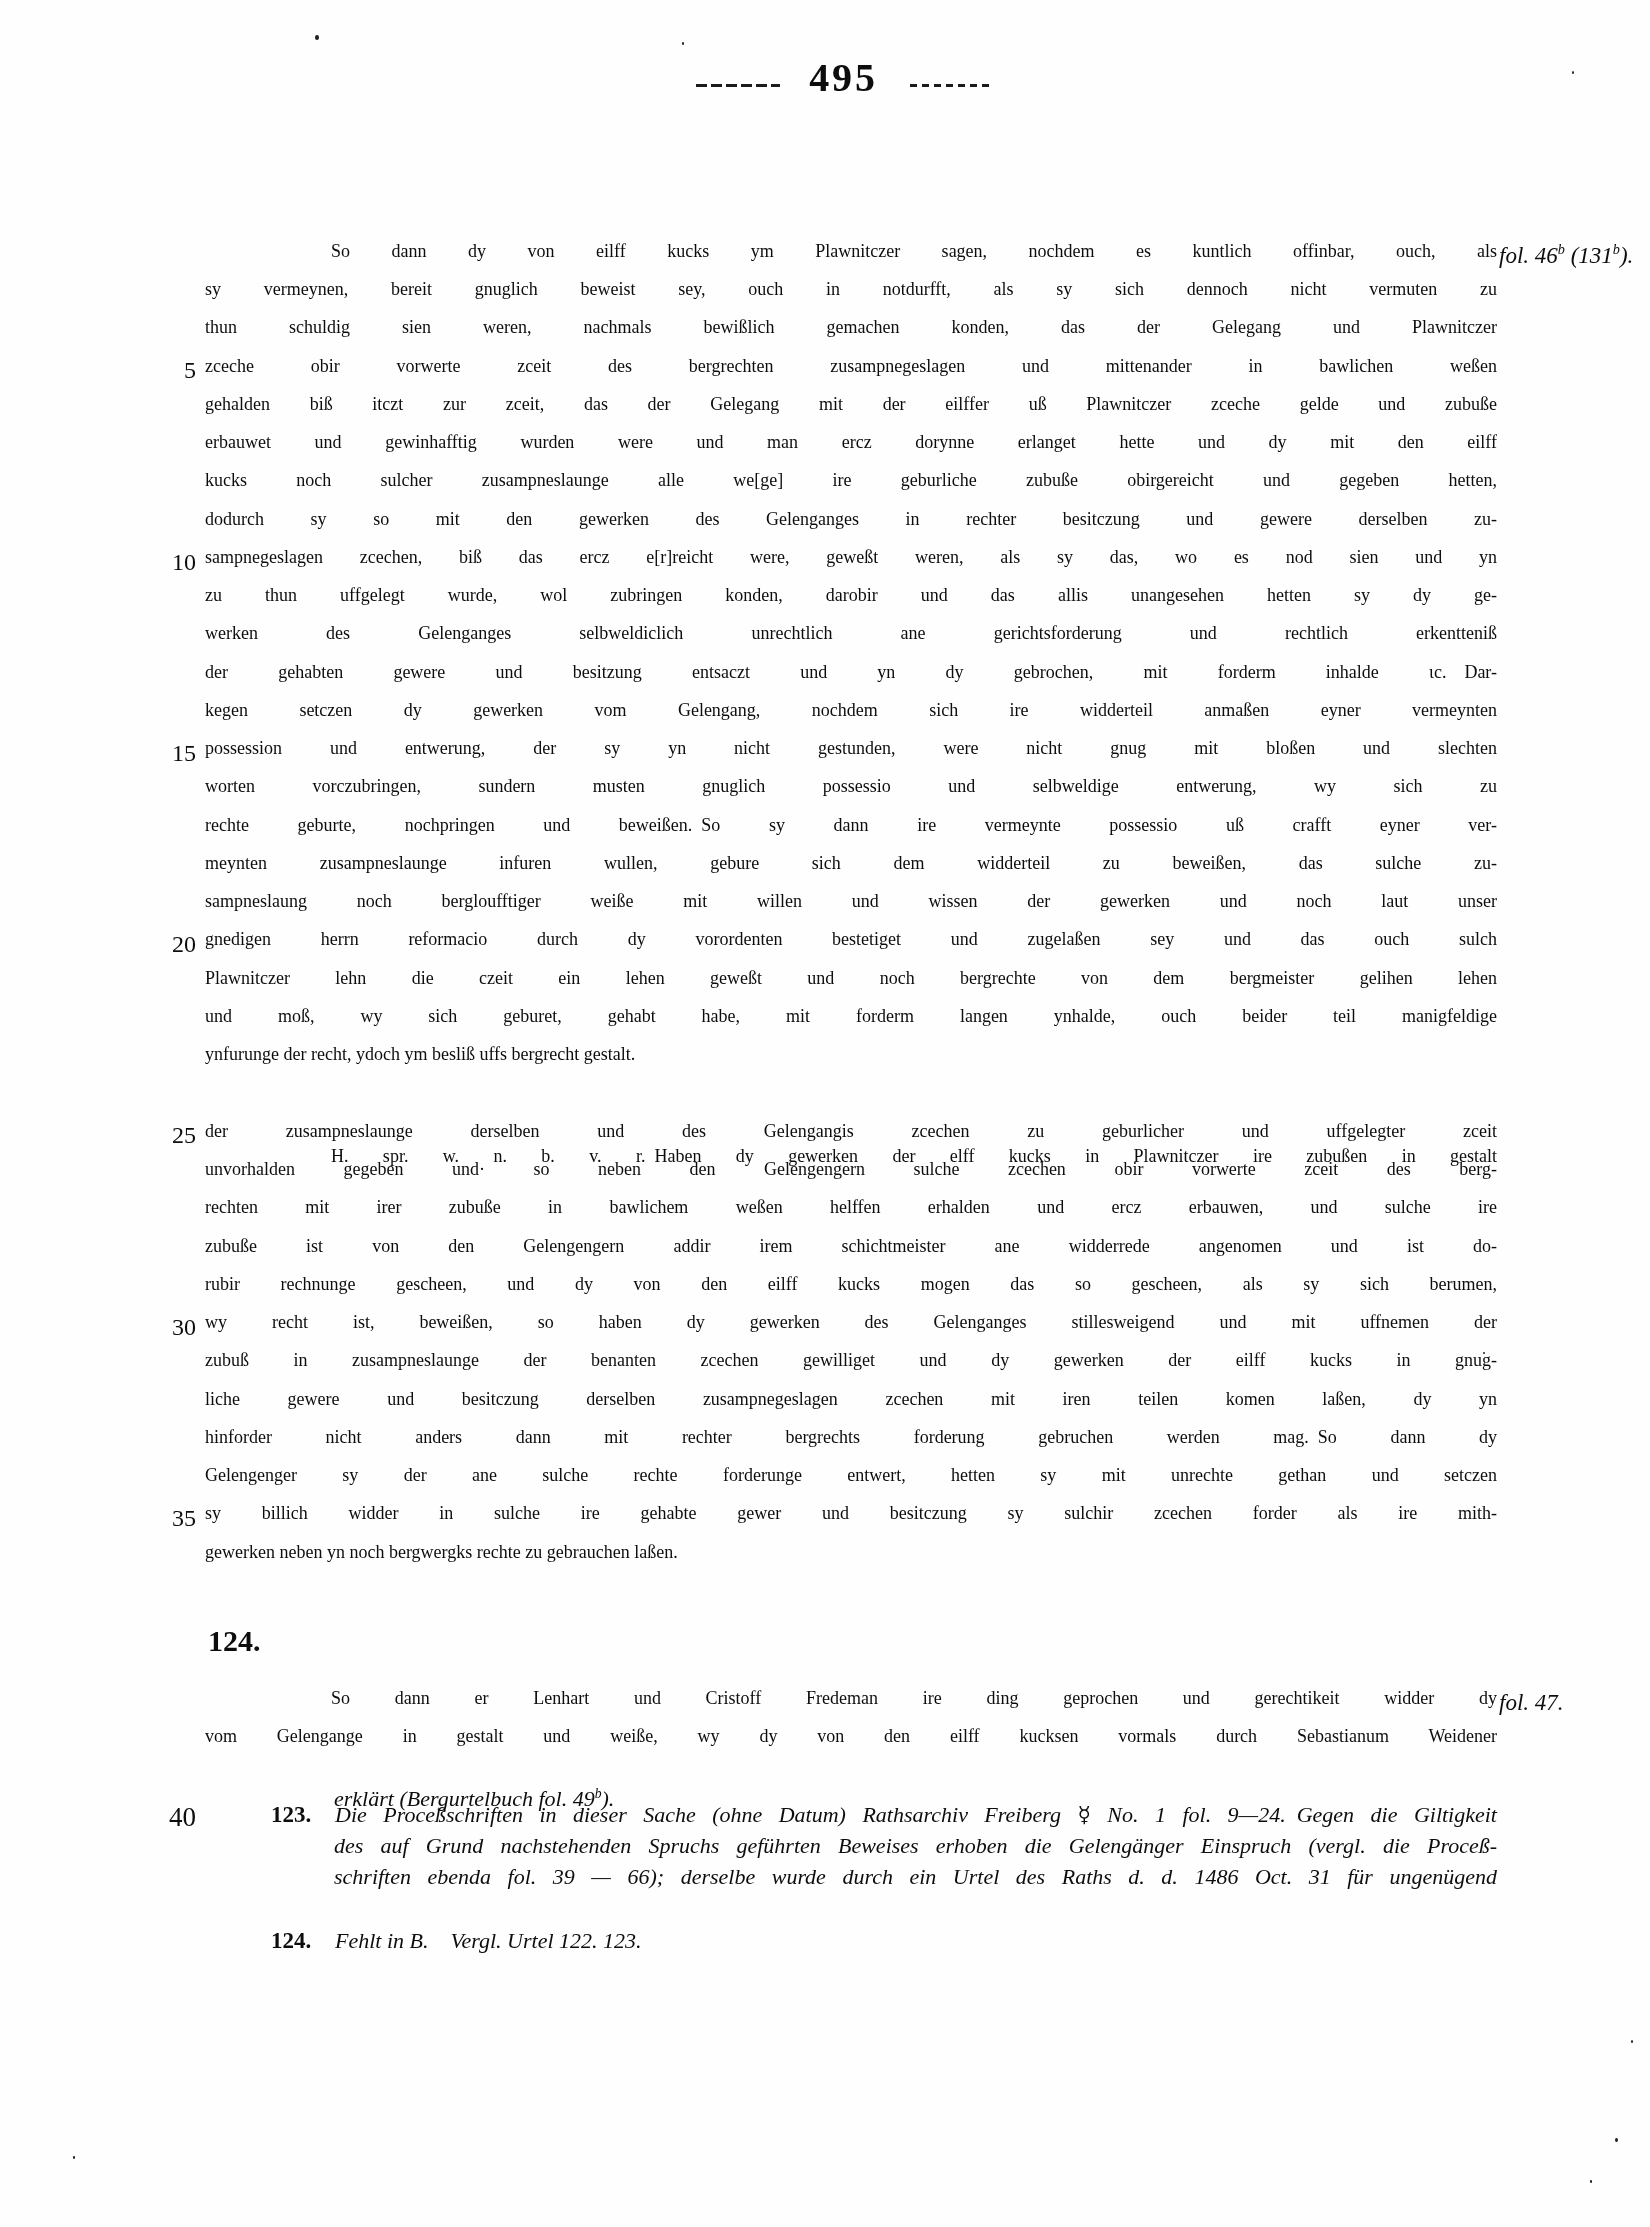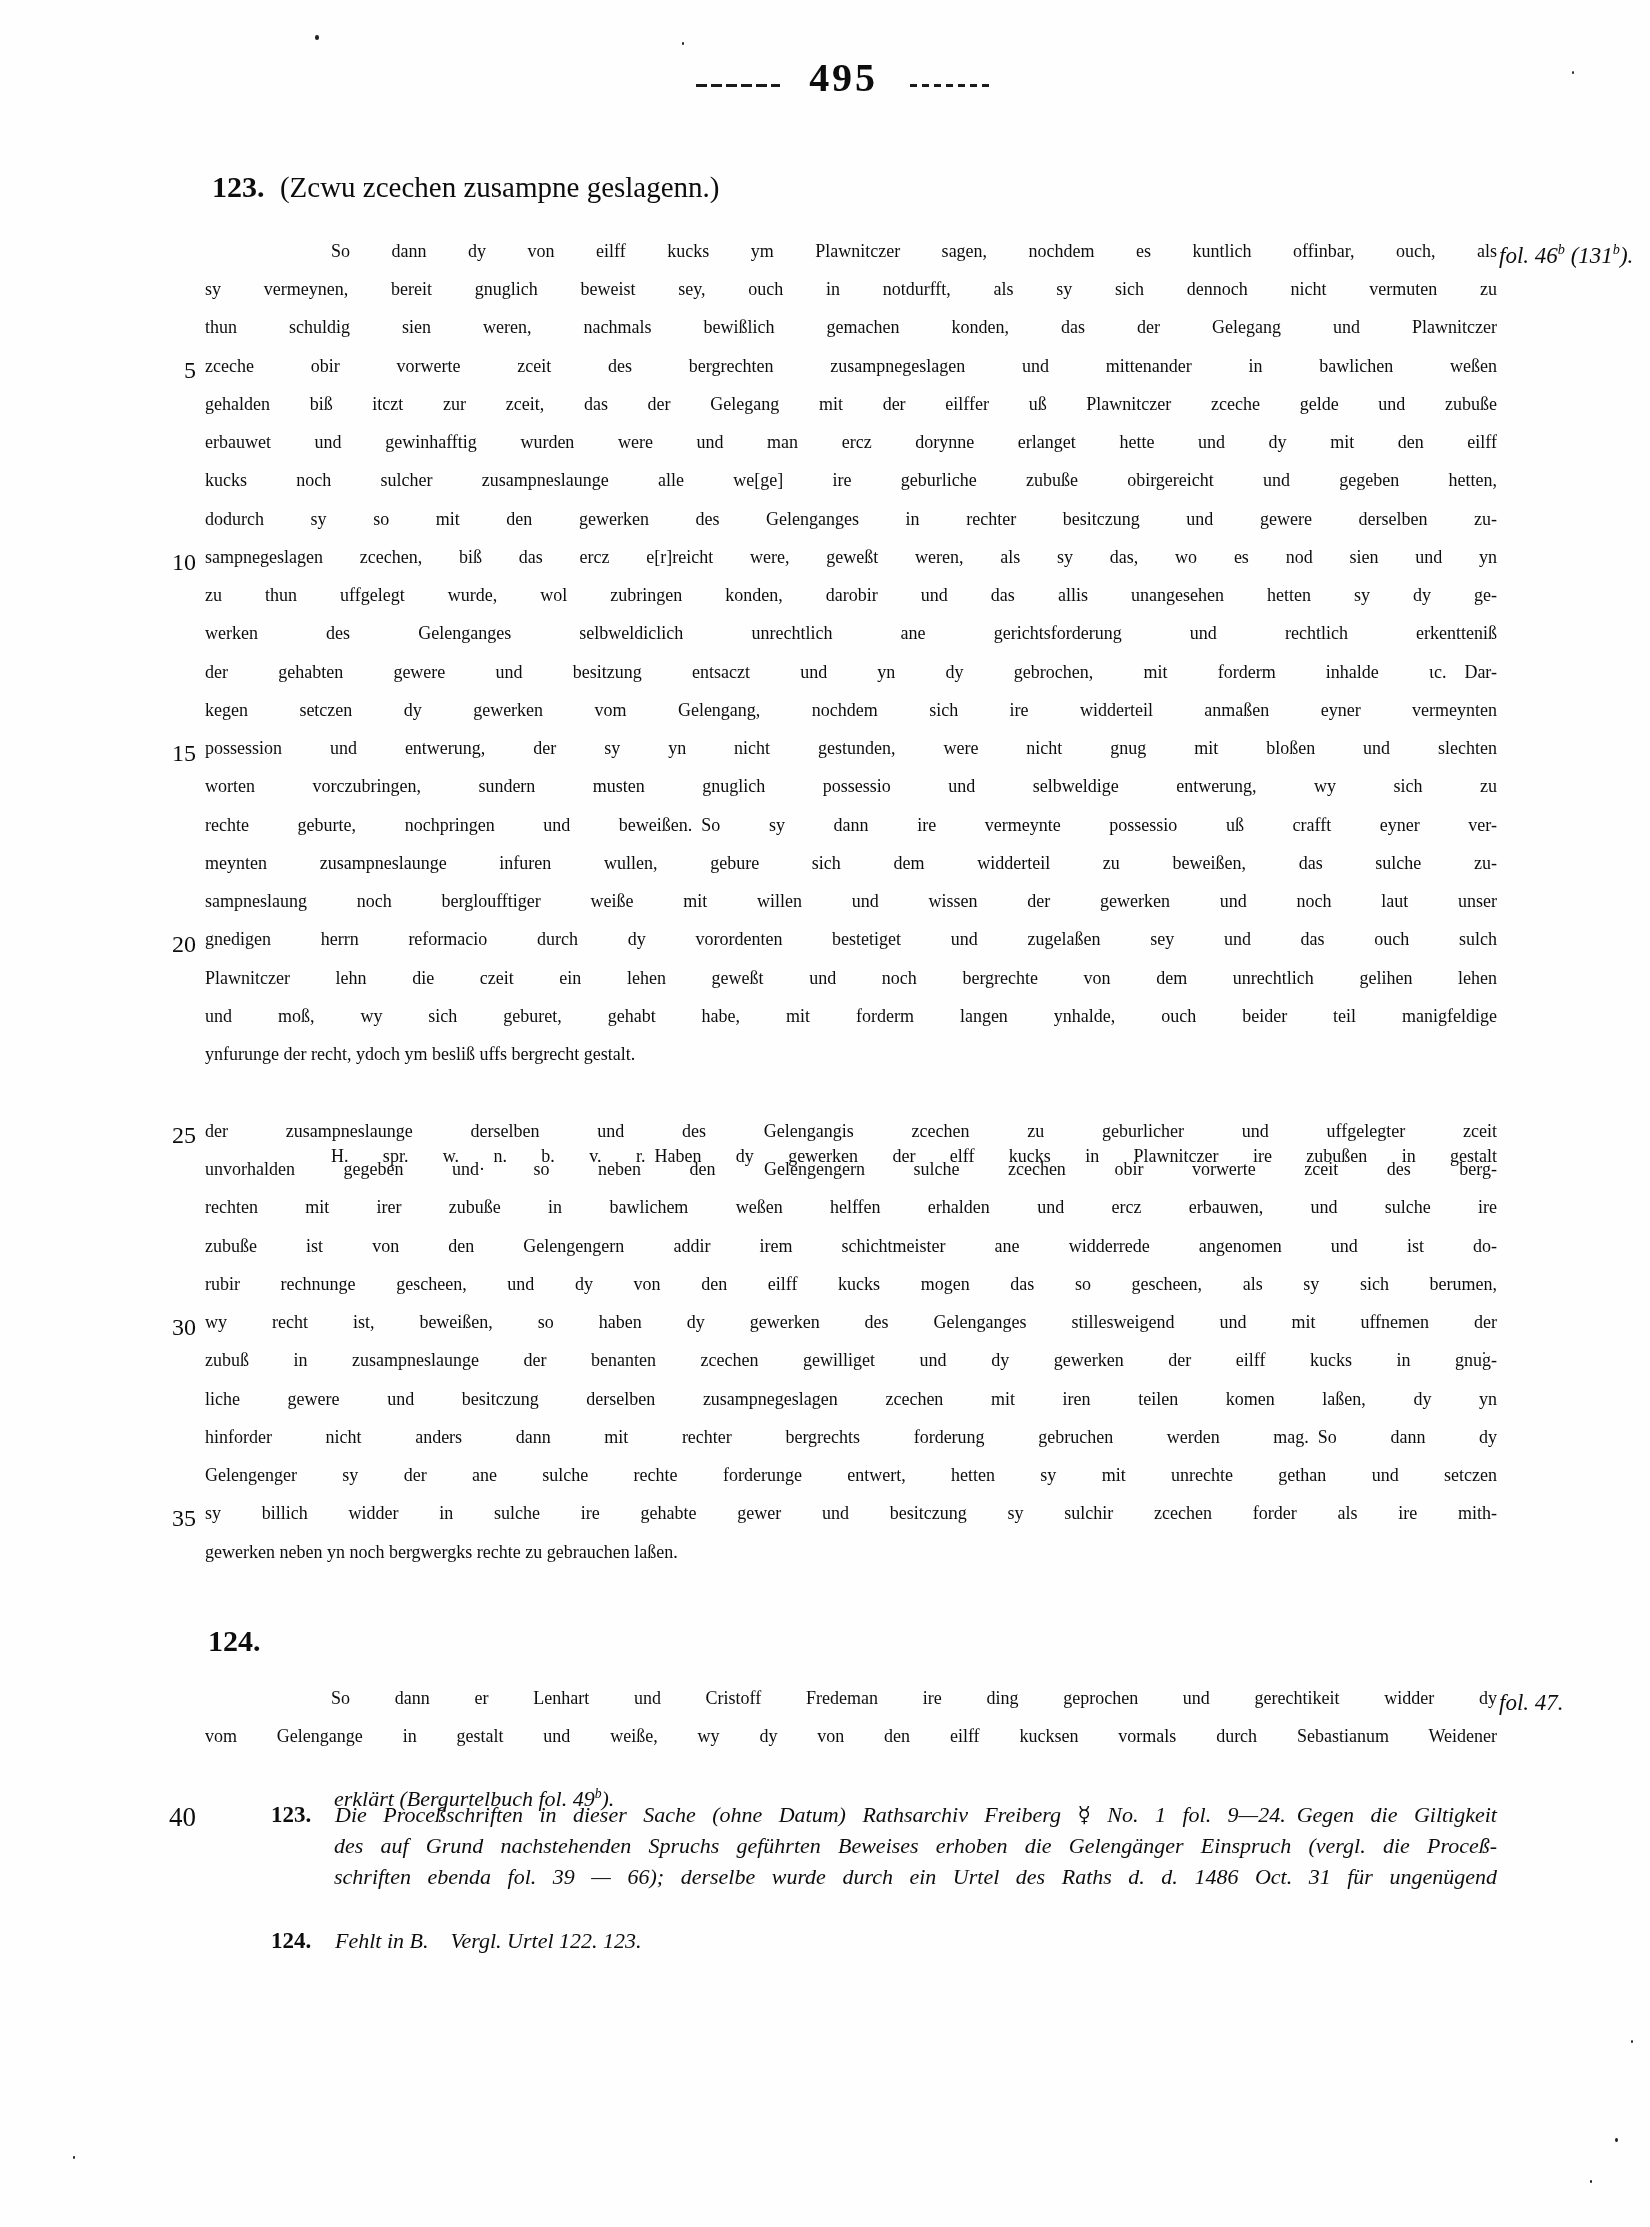--- a/index.html
+++ b/index.html
@@ -34,23 +34,20 @@
 </style>
 </head>
 <body>
 
 <div class="sheet">
 
   <div class="pagenum">495</div>
   <div class="rule rule-left"></div>
   <div class="rule rule-right"></div>
 
-  <div class="h-sec h-123">
-    <span class="secnum">123.</span><span>(Zcwu zcechen zusampne geslagenn.)</span>
-  </div>
 
   <div id="body-123">
       <div class="tline indent" style="top: 241px;">So dann dy von eilff kucks ym Plawnitczer sagen, nochdem es kuntlich offinbar, ouch, als</div>
       <div class="sidenote" style="top: 243px;">fol. 46<sup>b</sup> (131<sup>b</sup>).</div>
       <div class="tline" style="top: 279px;">sy vermeynen, bereit gnuglich beweist sey, ouch in notdurfft, als sy sich dennoch nicht vermuten zu</div>
       <div class="tline" style="top: 317px;">thun schuldig sien weren, nachmals bewißlich gemachen konden, das der Gelegang und Plawnitczer</div>
       <div class="tline" style="top: 356px;">zceche obir vorwerte zceit des bergrechten zusampnegeslagen und mittenander in bawlichen weßen</div>
       <div class="lnum" style="top: 357px;">5</div>
       <div class="tline" style="top: 394px;">gehalden biß itczt zur zceit, das der Gelegang mit der eilffer uß Plawnitczer zceche gelde und zubuße</div>
       <div class="tline" style="top: 432px;">erbauwet und gewinhafftig wurden were und man ercz dorynne erlanget hette und dy mit den eilff</div>
@@ -63,21 +60,21 @@
       <div class="tline" style="top: 662px;">der gehabten gewere und besitzung entsaczt und yn dy gebrochen, mit forderm inhalde ɩc. Dar-</div>
       <div class="tline" style="top: 700px;">kegen setczen dy gewerken vom Gelengang, nochdem sich ire widderteil anmaßen eyner vermeynten</div>
       <div class="tline" style="top: 738px;">possession und entwerung, der sy yn nicht gestunden, were nicht gnug mit bloßen und slechten</div>
       <div class="lnum" style="top: 740px;">15</div>
       <div class="tline" style="top: 776px;">worten vorczubringen, sundern musten gnuglich possessio und selbweldige entwerung, wy sich zu</div>
       <div class="tline" style="top: 815px;">rechte geburte, nochpringen und beweißen. So sy dann ire vermeynte possessio uß crafft eyner ver-</div>
       <div class="tline" style="top: 853px;">meynten zusampneslaunge infuren wullen, gebure sich dem widderteil zu beweißen, das sulche zu-</div>
       <div class="tline" style="top: 891px;">sampneslaung noch bergloufftiger weiße mit willen und wissen der gewerken und noch laut unser</div>
       <div class="tline" style="top: 929px;">gnedigen herrn reformacio durch dy vorordenten bestetiget und zugelaßen sey und das ouch sulch</div>
       <div class="lnum" style="top: 931px;">20</div>
-      <div class="tline" style="top: 968px;">Plawnitczer lehn die czeit ein lehen geweßt und noch bergrechte von dem unrechtlich gelihen lehen</div>
+      <div class="tline" style="top: 968px;">Plawnitczer lehn die czeit ein lehen geweßt und noch bergrechte von dem bergmeister gelihen lehen</div>
       <div class="tline" style="top: 1006px;">und moß, wy sich geburet, gehabt habe, mit forderm langen ynhalde, ouch beider teil manigfeldige</div>
       <div class="tline nj" style="top: 1044px;">ynfurunge der recht, ydoch ym besliß uffs bergrecht gestalt.</div>
       <div class="tline indent" style="top: 1146px;">H. spr. w. n. b. v. r. Haben dy gewerken der elff kucks in Plawnitczer ire zubußen in gestalt</div>
       <div class="tline" style="top: 1121px;">der zusampneslaunge derselben und des Gelengangis zcechen zu geburlicher und uffgelegter zceit</div>
       <div class="lnum" style="top: 1122px;">25</div>
       <div class="tline" style="top: 1159px;">unvorhalden gegeben und· so neben den Gelengengern sulche zcechen obir vorwerte zceit des berg-</div>
       <div class="tline" style="top: 1197px;">rechten mit irer zubuße in bawlichem weßen helffen erhalden und ercz erbauwen, und sulche ire</div>
       <div class="tline" style="top: 1236px;">zubuße ist von den Gelengengern addir irem schichtmeister ane widderrede angenomen und ist do-</div>
       <div class="tline" style="top: 1274px;">rubir rechnunge gescheen, und dy von den eilff kucks mogen das so gescheen, als sy sich berumen,</div>
       <div class="tline" style="top: 1312px;">wy recht ist, beweißen, so haben dy gewerken des Gelenganges stillesweigend und mit uffnemen der</div>

